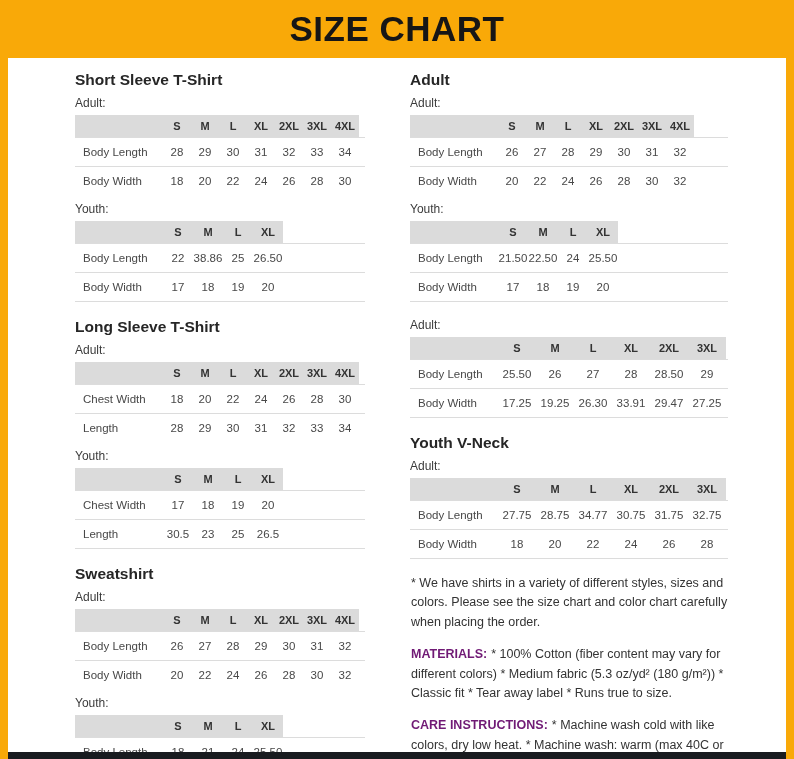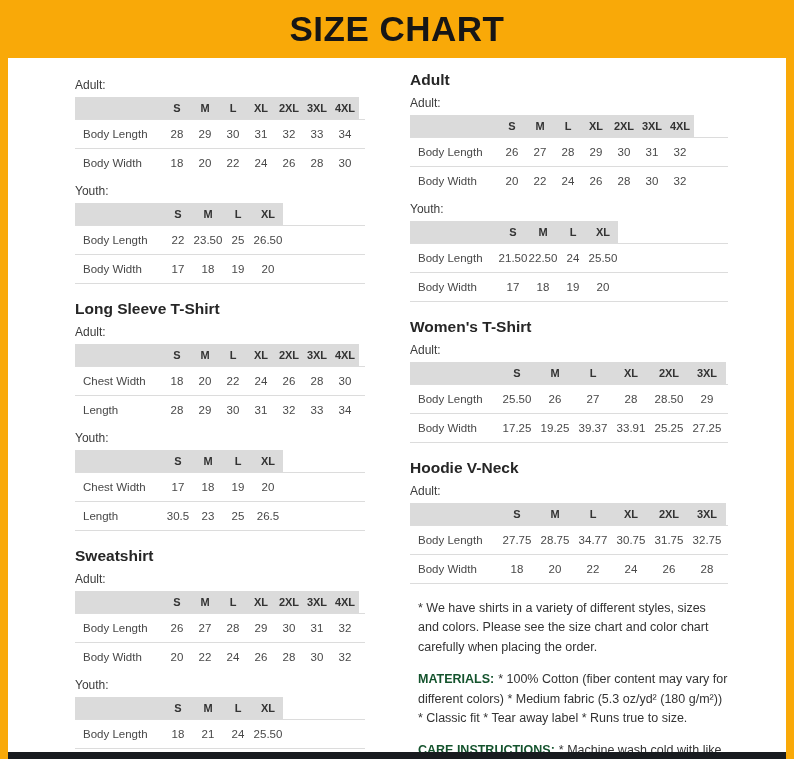--- a/index.html
+++ b/index.html
@@ -44,39 +44,40 @@
   }
   .size-table th.filler { background: transparent; }
   .size-table td {
     border-top: 1px solid #DCDCDC; height: 28px;
     font-size: 11.5px; color: #484848; text-align: center;
     padding: 0; white-space: nowrap; vertical-align: middle;
   }
   .size-table td.rowlabel { text-align: left; padding-left: 8px; }
 
   .notes { margin-top: 15px; }
-  .notes p { margin: 0 0 13px 8px; font-size: 12.5px; line-height: 1.55; color: #333333; }
-  .notes strong { color: #14532d; }
+  .notes p { margin: 0 0 13px 1px; font-size: 12.5px; line-height: 1.55; color: #333333; }
+  .notes strong { color: #701a75; }
   .notes strong:not(:empty) { margin-right: 4px; }
 
   .bottom-bar {
     position: absolute; left: 8px; right: 8px; bottom: 0; height: 7px;
     background: #181B1F;
   }
 </style>
 </head>
 <body style="--accent: #F9A908; --thead-bg: #DBDBDB;">
 
 <div class="banner">
   <h1>SIZE CHART</h1>
 </div>
 
 <div class="panel">
   <div class="col-left">
       <section class="size-section">
+        <h2 class="section-title">Short Sleeve T-Shirt</h2>
         <div class="group-label">Adult:</div>
         <table class="size-table">
           <colgroup>
             <col style="width:88px">
             <col style="width:28px">
             <col style="width:28px">
             <col style="width:28px">
             <col style="width:28px">
             <col style="width:28px">
             <col style="width:28px">
@@ -138,21 +139,21 @@
               <th>M</th>
               <th>L</th>
               <th>XL</th>
               <th class="filler"></th>
             </tr>
           </thead>
           <tbody>
             <tr>
               <td class="rowlabel">Body Length</td>
               <td>22</td>
-              <td>23.50</td>
+              <td>38.86</td>
               <td>25</td>
               <td>26.50</td>
               <td class="filler"></td>
             </tr>
             <tr>
               <td class="rowlabel">Body Width</td>
               <td>17</td>
               <td>18</td>
               <td>19</td>
               <td>20</td>
@@ -428,21 +429,20 @@
               <td>17</td>
               <td>18</td>
               <td>19</td>
               <td>20</td>
               <td class="filler"></td>
             </tr>
           </tbody>
         </table>
       </section>
       <section class="size-section">
-        <h2 class="section-title">Women's T-Shirt</h2>
         <div class="group-label">Adult:</div>
         <table class="size-table last">
           <colgroup>
             <col style="width:88px">
             <col style="width:38px">
             <col style="width:38px">
             <col style="width:38px">
             <col style="width:38px">
             <col style="width:38px">
             <col style="width:38px">
@@ -468,31 +468,31 @@
               <td>27</td>
               <td>28</td>
               <td>28.50</td>
               <td>29</td>
               <td class="filler"></td>
             </tr>
             <tr>
               <td class="rowlabel">Body Width</td>
               <td>17.25</td>
               <td>19.25</td>
-              <td>39.37</td>
+              <td>26.30</td>
               <td>33.91</td>
-              <td>25.25</td>
+              <td>29.47</td>
               <td>27.25</td>
               <td class="filler"></td>
             </tr>
           </tbody>
         </table>
       </section>
       <section class="size-section">
-        <h2 class="section-title">Hoodie V-Neck</h2>
+        <h2 class="section-title">Youth V-Neck</h2>
         <div class="group-label">Adult:</div>
         <table class="size-table last">
           <colgroup>
             <col style="width:88px">
             <col style="width:38px">
             <col style="width:38px">
             <col style="width:38px">
             <col style="width:38px">
             <col style="width:38px">
             <col style="width:38px">

